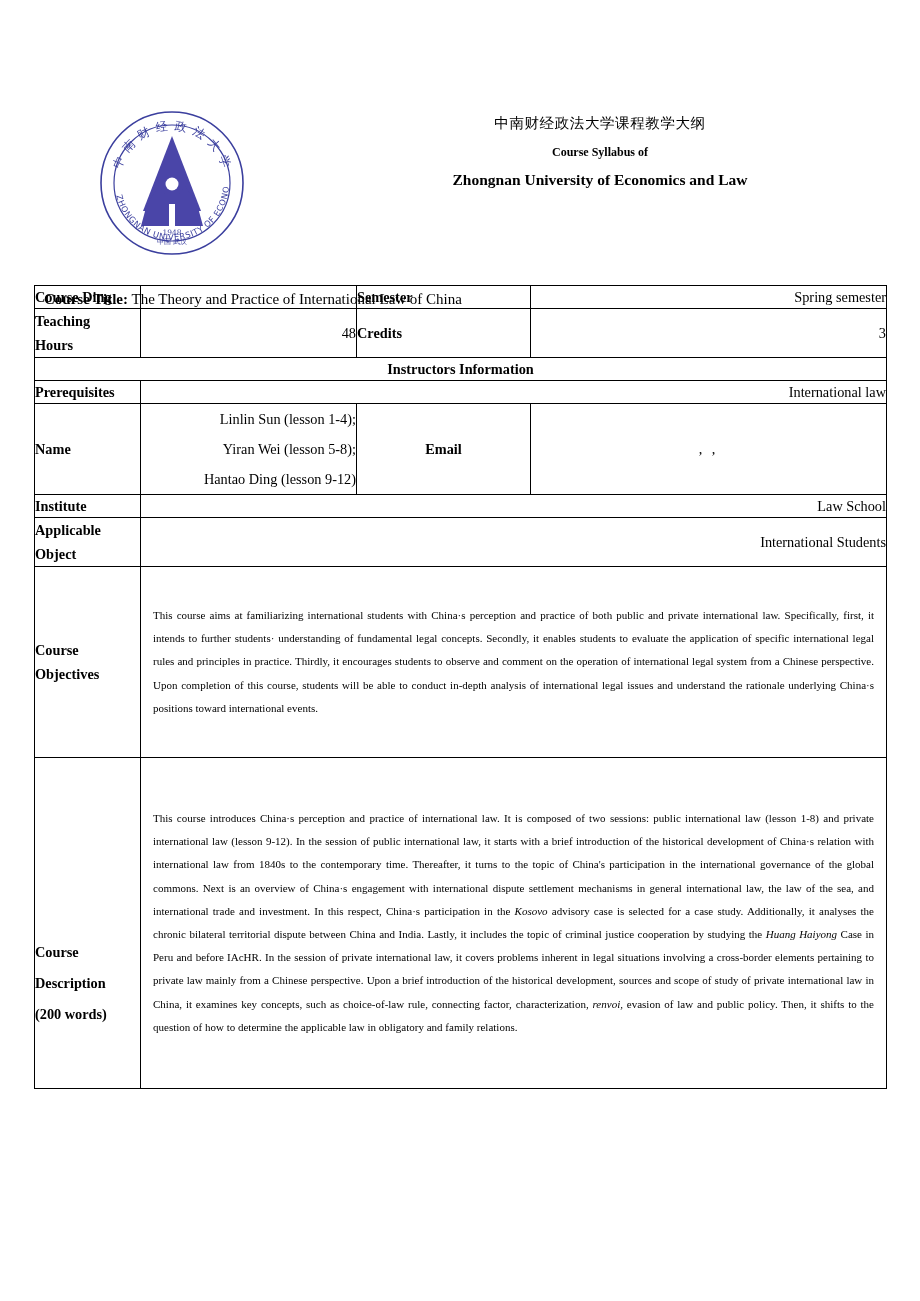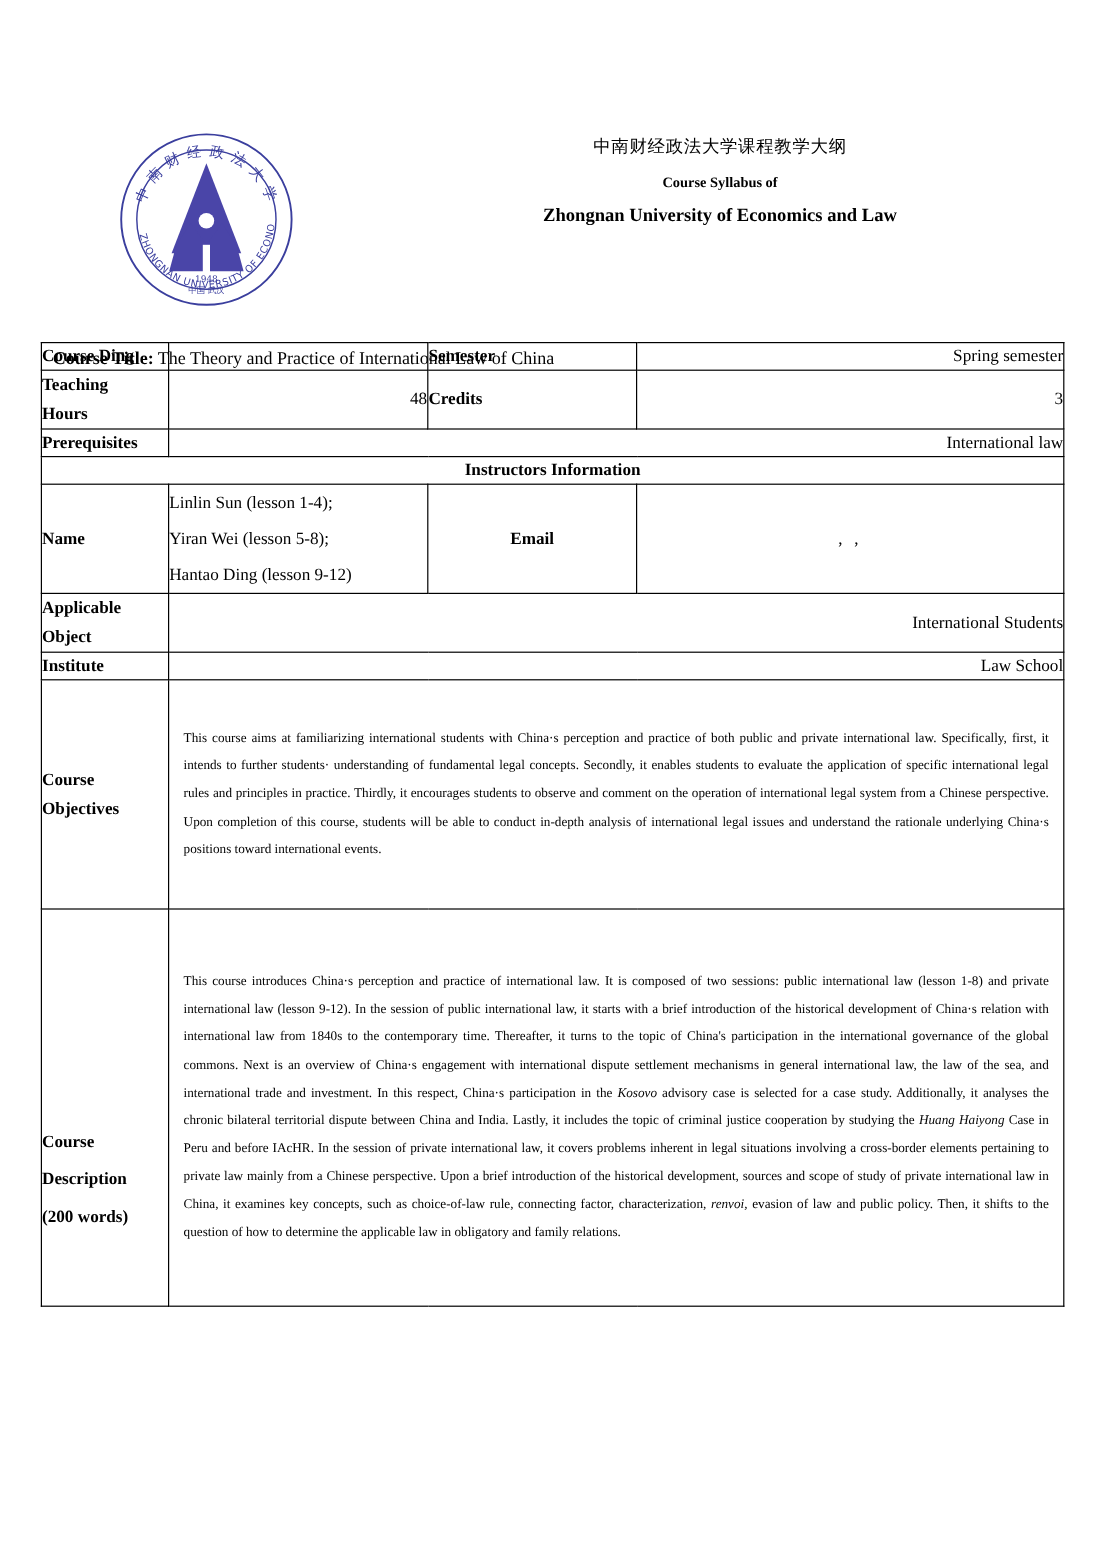--- a/index.html
+++ b/index.html
@@ -109,21 +109,21 @@
     padding: 6px 6px;
     line-height: 22px;
   }
   .merged-head {
     text-align: center;
     font-weight: bold;
     padding: 10px 0;
     line-height: 22px;
   }
   .names {
-    text-align: left;
+    text-align: right;
     line-height: 30px;
     padding: 6px 4px;
     margin-left: 40px;
   }
   .email-lab {
     text-align: center;
     font-weight: bold;
     padding: 6px;
   }
   .email-val {
@@ -226,50 +226,50 @@
         <td class="lab lab-2line">
           <div>Teaching</div>
           <div>Hours</div>
         </td>
         <td class="val-c">48</td>
         <td class="lab">Credits</td>
         <td class="val-c">3</td>
       </tr>
 
       <tr>
+        <td class="merged-head" colspan="4">Instructors Information</td>
+      </tr>
+
+      <tr>
         <td class="lab">Prerequisites</td>
         <td class="val-c" colspan="3">International law</td>
-      </tr>
-
-      <tr>
-        <td class="merged-head" colspan="4">Instructors Information</td>
       </tr>
 
       <tr>
         <td class="lab">Name</td>
         <td class="names">
           <div>Linlin Sun (lesson 1-4);</div>
           <div>Yiran Wei (lesson 5-8);</div>
           <div>Hantao Ding (lesson 9-12)</div>
         </td>
         <td class="email-lab">Email</td>
         <td class="email-val">, ,</td>
       </tr>
 
       <tr>
+        <td class="lab">Institute</td>
+        <td class="val-c" colspan="3">Law School</td>
+      </tr>
+
+      <tr>
         <td class="lab lab-2line">
           <div>Applicable</div>
           <div>Object</div>
         </td>
         <td class="val-c" colspan="3">International Students</td>
-      </tr>
-
-      <tr>
-        <td class="lab">Institute</td>
-        <td class="val-c" colspan="3">Law School</td>
       </tr>
 
       <tr class="objectives-row">
         <td class="lab-objectives">
           <div>Course</div>
           <div>Objectives</div>
         </td>
         <td class="para-cell" colspan="3">
           <p class="para">This course aims at familiarizing international students with China·s perception and practice of both public and private international law. Specifically, first, it intends to further students· understanding of fundamental legal concepts. Secondly, it enables students to evaluate the application of specific international legal rules and principles in practice. Thirdly, it encourages students to observe and comment on the operation of international legal system from a Chinese perspective. Upon completion of this course, students will be able to conduct in-depth analysis of international legal issues and understand the rationale underlying China·s positions toward international events.</p>
         </td>

